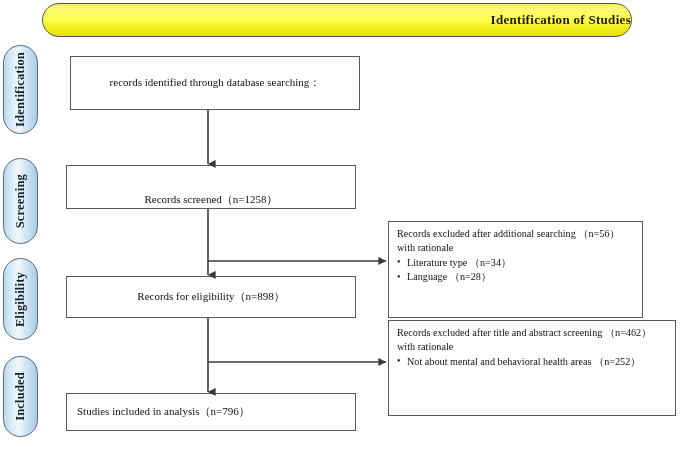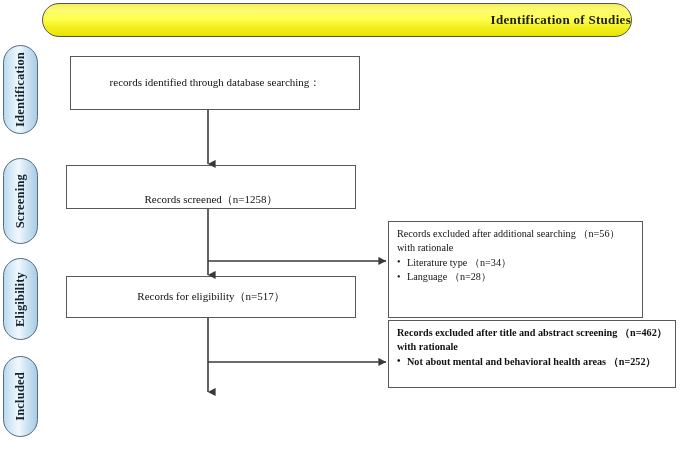--- a/index.html
+++ b/index.html
@@ -165,35 +165,40 @@
   </div>
 
   <div class="flow-box center" style="left:66px; top:165px; width:290px; height:44px;align-items:flex-end;">
     <div class="inner">
       <div>Records screened（n=1258）</div>
     </div>
   </div>
 
   <div class="flow-box center" style="left:66px; top:276px; width:290px; height:42px;">
     <div class="inner">
-      <div>Records for eligibility（n=517）</div>
-    </div>
-  </div>
-
+      <div>Records for eligibility（n=898）</div>
+    </div>
+  </div>
+
+  <div class="flow-box left" style="left:66px; top:393px; width:290px; height:38px;">
+    <div class="inner">
+      <div>Studies included in analysis（n=796）</div>
+    </div>
+  </div>
 
   <div class="excl-box" style="left:388px; top:221px; width:255px; height:97px;">
     <span class="head">Records excluded after additional searching （n=56）</span>
     <span class="head">with rationale</span>
     <ul>
       <li>Literature type （n=34）</li>
       <li>Language （n=28）</li>
     </ul>
   </div>
 
-  <div class="excl-box" style="left:388px; top:320px; width:288px; height:68px;font-weight:bold;">
+  <div class="excl-box" style="left:388px; top:320px; width:288px; height:96px;">
     <span class="head">Records excluded after title and abstract screening （n=462）</span>
     <span class="head">with rationale</span>
     <ul>
       <li>Not about mental and behavioral health areas （n=252）</li>
     </ul>
   </div>
 
   <svg id="connectors" viewBox="0 0 685 454">
     <defs>
       <marker id="arrowDown" markerWidth="9" markerHeight="9" refX="4.5" refY="7.6" orient="auto" markerUnits="userSpaceOnUse">

